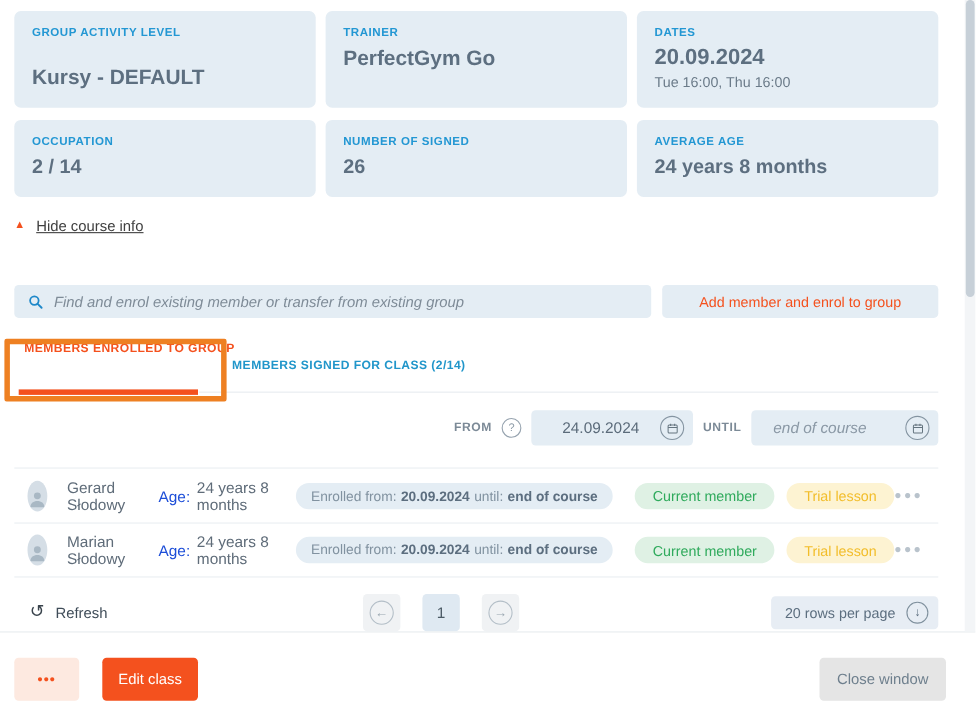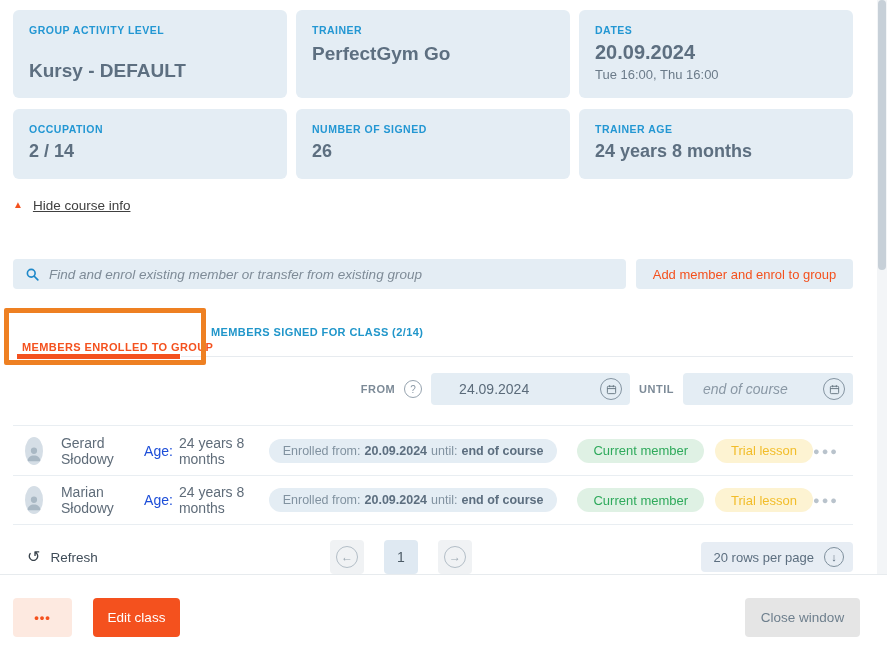--- a/index.html
+++ b/index.html
@@ -20,38 +20,38 @@
   
   .toggle-row { display:flex; align-items:center; gap:10px; margin-top:18px; height:16px; }
   .tri { color:#f4511e; font-size:10px; line-height:1; }
   .toggle-link { font-size:13.5px; color:#404040; text-decoration:underline; cursor:pointer; }
 
   
   .search-row { display:flex; gap:10px; margin-top:46px; height:30px; }
   .search-box { flex:1; background:#e4edf4; border-radius:4px; display:flex; align-items:center; padding-left:12px; gap:9px; }
   .search-box input { flex:1; border:none; background:transparent; outline:none; font-size:13.5px; color:#40525f; font-family:"Liberation Sans",sans-serif; }
   .search-box input::placeholder { font-style:italic; color:#7e8b97; }
-  .add-btn { width:217px; background:#e4edf4; border:none; border-radius:4px; color:#f4511e; font-size:13px; cursor:pointer; font-family:"Liberation Sans",sans-serif; }
+  .add-btn { width:251px; background:#e4edf4; border:none; border-radius:4px; color:#f4511e; font-size:13px; cursor:pointer; font-family:"Liberation Sans",sans-serif; }
 
   
   .tabs { position:relative; margin-top:16px; height:62px; }
-  .tab-active { position:absolute; left:9px; top:36px; font-size:11px; font-weight:700; letter-spacing:0.4px; color:#f4511e; cursor:pointer; }
+  .tab-active { position:absolute; left:9px; top:6px; font-size:11px; font-weight:700; letter-spacing:0.4px; color:#f4511e; cursor:pointer; }
   .tab-inactive { position:absolute; left:198px; top:21px; font-size:11px; font-weight:700; letter-spacing:0.4px; color:#2196ca; cursor:pointer; }
   .tab-underline { position:absolute; left:4px; top:49px; width:163px; height:5px; background:#f4511e; }
   .tabs-line { position:absolute; left:168px; right:0; top:51px; height:1px; background:#e7ebef; }
   .annotation-box { position:absolute; left:-9px; top:3px; width:202px; height:57px; border:5px solid #ee8022; border-radius:2px; pointer-events:none; }
 
   
   .filter-row { display:flex; justify-content:flex-end; align-items:center; gap:9px; margin-top:6px; height:32px; }
   .filter-label { font-size:11px; font-weight:700; letter-spacing:0.5px; color:#7c8a97; }
   .q-circle { width:18px; height:18px; border:1px solid #96a3af; border-radius:50%; display:flex; align-items:center; justify-content:center; font-size:10px; color:#8a98a5; }
   .date-input { height:32px; background:#e4edf4; border-radius:4px; display:flex; align-items:center; padding:0 8px 0 26px; }
   .date-input input { border:none; background:transparent; outline:none; font-size:14px; color:#5b6b7a; width:100%; font-family:"Liberation Sans",sans-serif; }
   .date-input input::placeholder { font-style:italic; color:#8a98a5; }
-  .di-from { width:199px;padding-left:28px; }
+  .di-from { width:147px;padding-left:28px; }
   .di-until { width:170px; padding-left:20px; }
   .cal-circle { width:22px; height:22px; min-width:22px; border:1px solid #8494a1; border-radius:50%; display:flex; align-items:center; justify-content:center; cursor:pointer; }
 
   
   .rows { margin-top:20px; }
   .member-row { height:50px; display:flex; align-items:center; border-top:1px solid #e9eef2; }
   .member-row:last-child { border-bottom:1px solid #e9eef2; }
   .avatar { width:28px; height:28px; border-radius:50%; background:#d5dee6; margin-left:12px; display:flex; align-items:flex-end; justify-content:center; overflow:hidden; }
   .m-name { margin-left:18px; font-size:14px; color:#5f6c79; width:108px; }
   .age-label { font-size:14px; color:#1d4ed8; margin-left:14px; }
@@ -108,21 +108,21 @@
       </div>
       <div class="card card-sm">
         <div class="card-label">OCCUPATION</div>
         <div class="card-value" style="font-size:18px; margin-top:6px;">2 / 14</div>
       </div>
       <div class="card card-sm">
         <div class="card-label">NUMBER OF SIGNED</div>
         <div class="card-value" style="font-size:18px; margin-top:6px;">26</div>
       </div>
       <div class="card card-sm">
-        <div class="card-label">TRAINER AGE</div>
+        <div class="card-label">AVERAGE AGE</div>
         <div class="card-value" style="font-size:18px; margin-top:6px;">24 years 8 months</div>
       </div>
     </div>
 
     <div class="toggle-row">
       <span class="tri">▲</span>
       <span class="toggle-link">Hide course info</span>
     </div>
 
     <div class="search-row">

